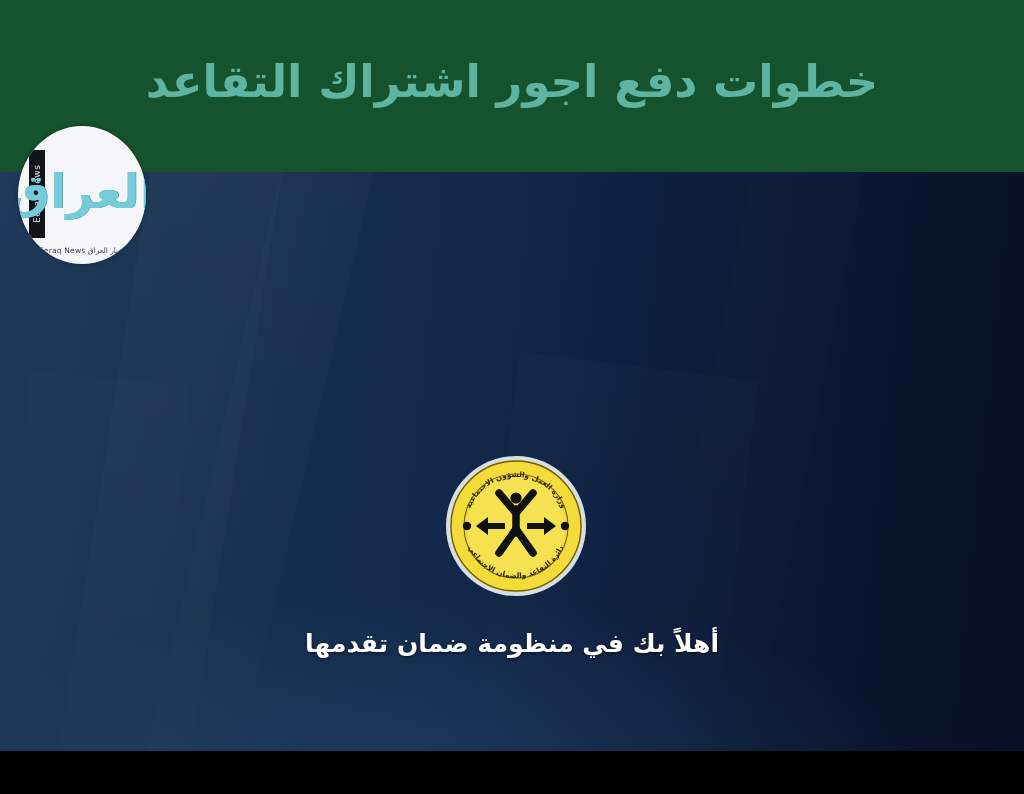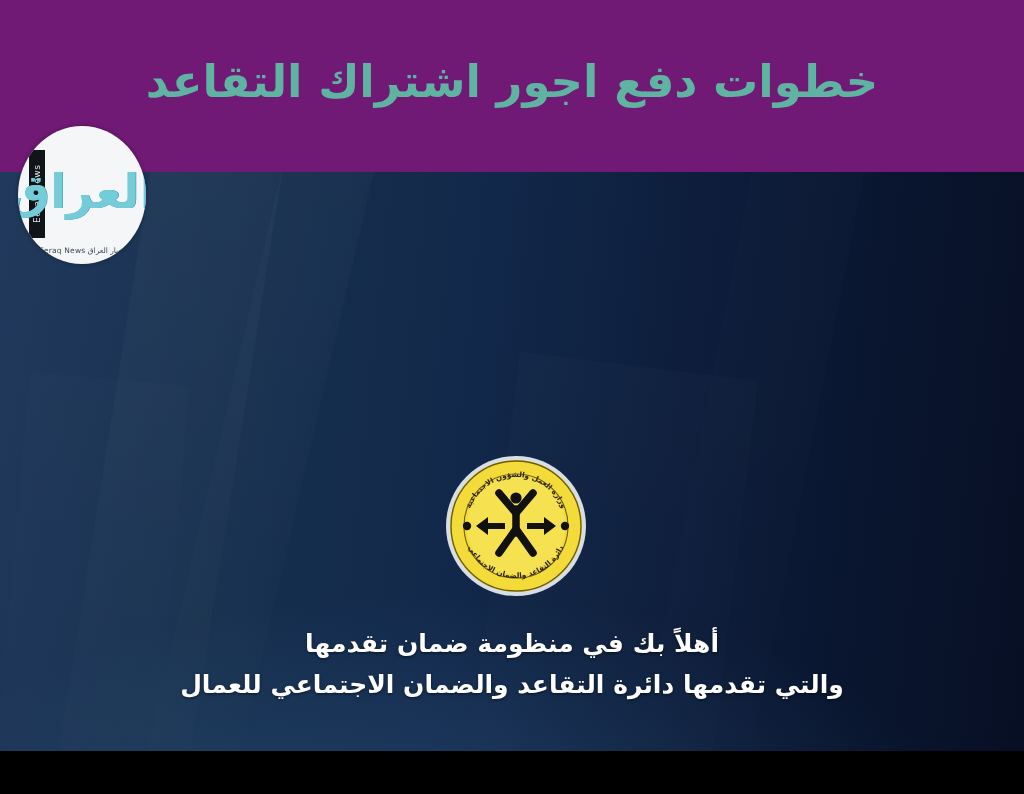--- a/index.html
+++ b/index.html
@@ -20,21 +20,21 @@
     background: #000000;
   }
 
   
   .top-banner {
     position: absolute;
     left: 0;
     top: 0;
     width: 1024px;
     height: 172px;
-    background: #701a75;
+    background: #14532d;
     z-index: 5;
   }
   .headline {
     position: absolute;
     left: 0;
     top: 56px;
     width: 1024px;
     text-align: center;
     direction: rtl;
     font-size: 45px;
@@ -230,21 +230,20 @@
           <circle cx="24" cy="73" r="4.2" stroke="none"></circle>
 
           <path d="M 84,70 L 101,70 L 101,64 L 113,73 L 101,82 L 101,76 L 84,76 Z" stroke="none"></path>
           <circle cx="122" cy="73" r="4.2" stroke="none"></circle>
         </g>
       </svg>
     </div>
 
     <div class="welcome">
       <div class="line">أهلاً بك في منظومة ضمان تقدمها</div>
-      <div class="line">والتي تقدمها دائرة التقاعد والضمان الاجتماعي للعمال</div>
     </div>
   </div>
 
   <div class="top-banner">
     <div class="headline">خطوات دفع اجور اشتراك التقاعد</div>
   </div>
 
   <div class="watermark">
     <div class="wm-disc">
       <div class="wm-vertical">Eeraq News</div>

